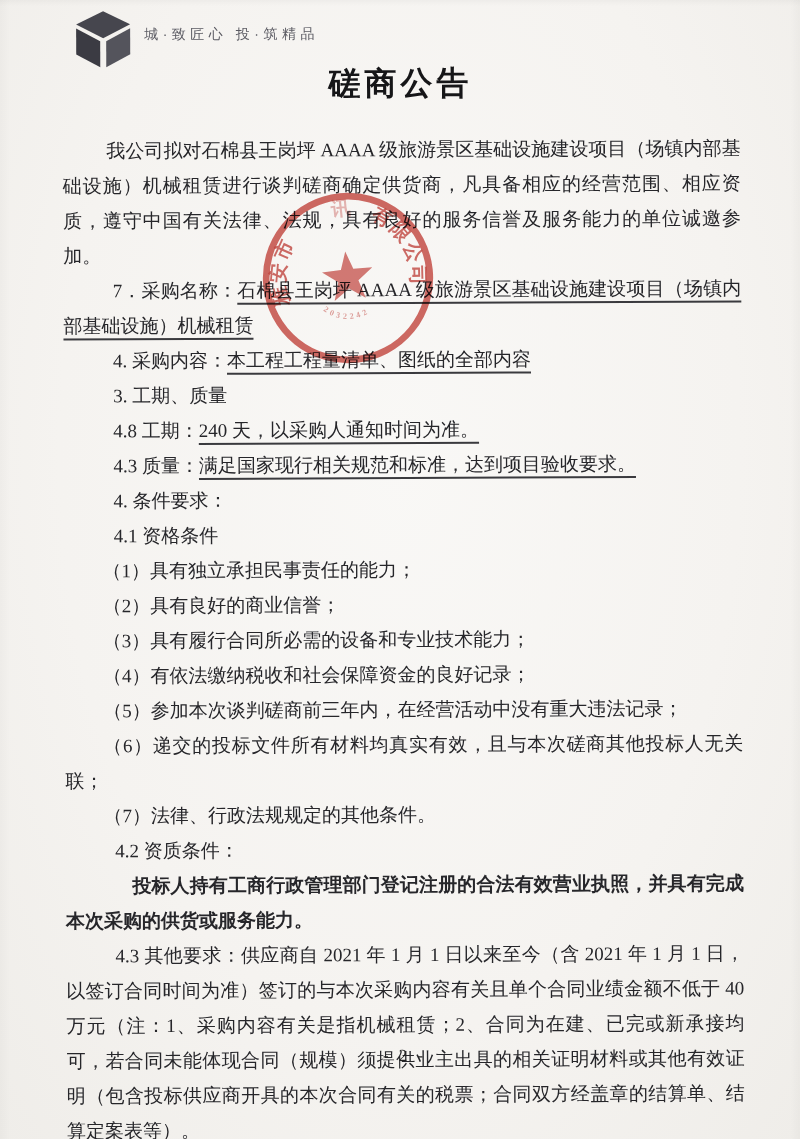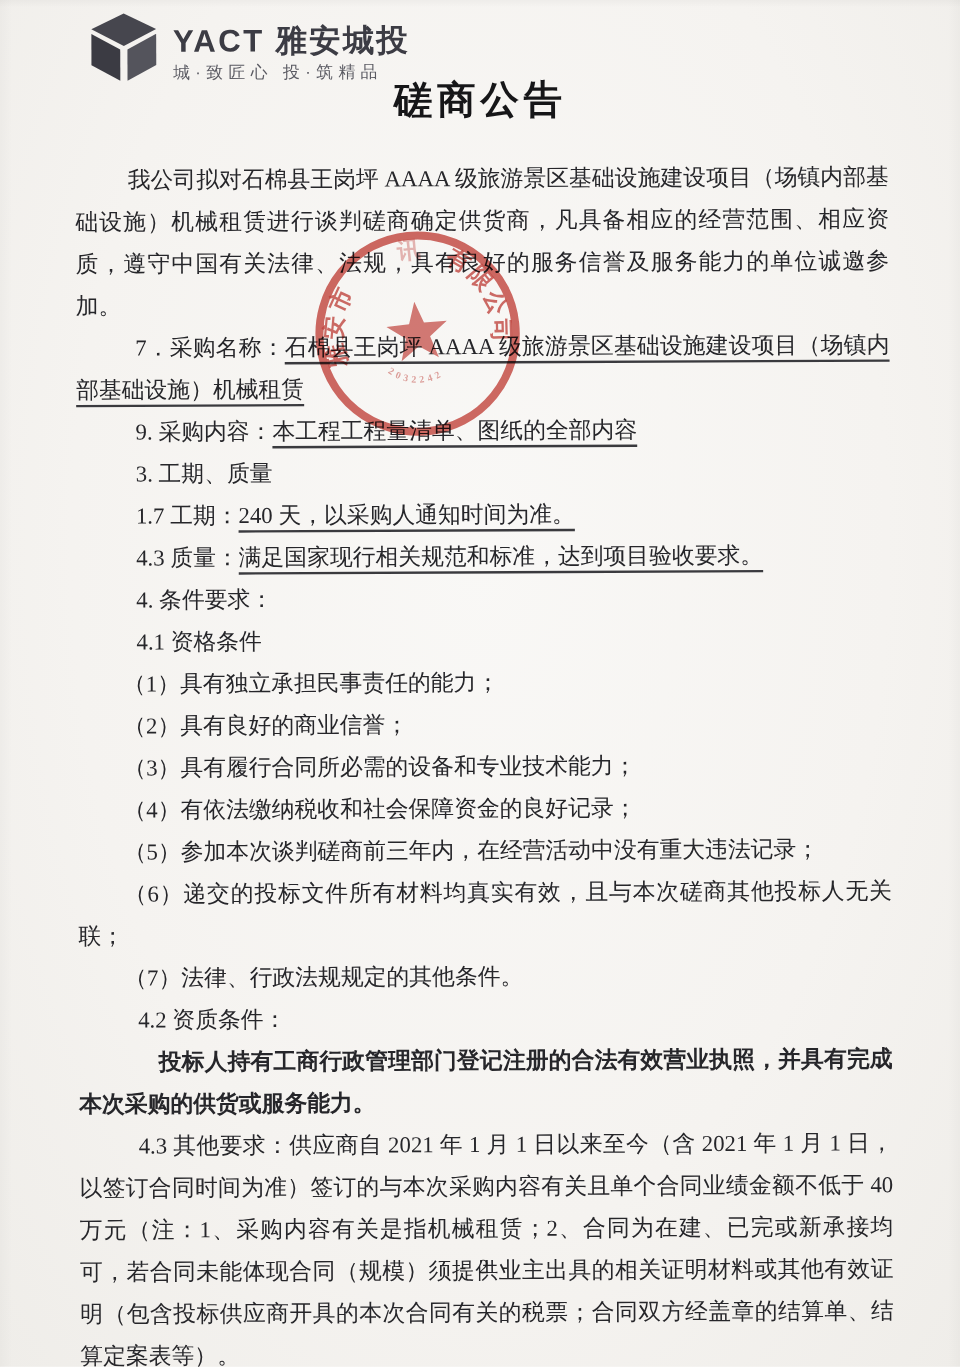--- a/index.html
+++ b/index.html
@@ -70,37 +70,36 @@
 
 <div class="content">
 
   <div class="logo-row">
     <svg class="logo-cube" viewBox="0 0 62 60">
       <polygon points="31,2 58,15 31,29 4,15" fill="#46464e"></polygon>
       <polygon points="4,19 28,32 28,58 4,45" fill="#3b3b43"></polygon>
       <polygon points="34,32 58,19 58,45 34,58" fill="#54545c"></polygon>
     </svg>
     <div class="logo-textblock">
-      <div class="logo-brand">YACT 雅安城投</div>
       <div class="logo-tagline">城·致匠心  投·筑精品</div>
     </div>
   </div>
 
   <div class="doc-title">磋商公告</div>
 
   <div class="body-text">
     <p class="ind-para">我公司拟对石棉县王岗坪 AAAA 级旅游景区基础设施建设项目（场镇内部基础设施）机械租赁进行谈判磋商确定供货商，凡具备相应的经营范围、相应资质，遵守中国有关法律、法规，具有良好的服务信誉及服务能力的单位诚邀参加。</p>
 
     <p class="ind-item"><span>7．采购名称：</span><span class="u">石棉县王岗坪 AAAA 级旅游景区基础设施建设项目（场镇内部基础设施）机械租赁</span></p>
 
-    <p class="ind-item"><span>9. 采购内容：</span><span class="u">本工程工程量清单、图纸的全部内容</span></p>
+    <p class="ind-item"><span>4. 采购内容：</span><span class="u">本工程工程量清单、图纸的全部内容</span></p>
 
     <p class="ind-item">3. 工期、质量</p>
 
-    <p class="ind-item"><span>1.7 工期：</span><span class="u">240 天，以采购人通知时间为准。</span></p>
+    <p class="ind-item"><span>4.8 工期：</span><span class="u">240 天，以采购人通知时间为准。</span></p>
 
     <p class="ind-item"><span>4.3 质量：</span><span class="u">满足国家现行相关规范和标准，达到项目验收要求。</span></p>
 
     <p class="ind-item">4. 条件要求：</p>
 
     <p class="ind-item">4.1 资格条件</p>
 
     <p class="ind-sub">（1）具有独立承担民事责任的能力；</p>
     <p class="ind-sub">（2）具有良好的商业信誉；</p>
     <p class="ind-sub">（3）具有履行合同所必需的设备和专业技术能力；</p>

